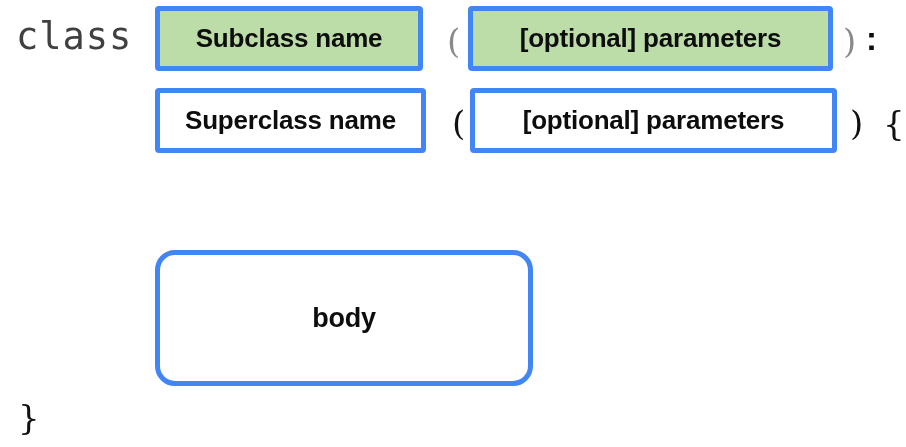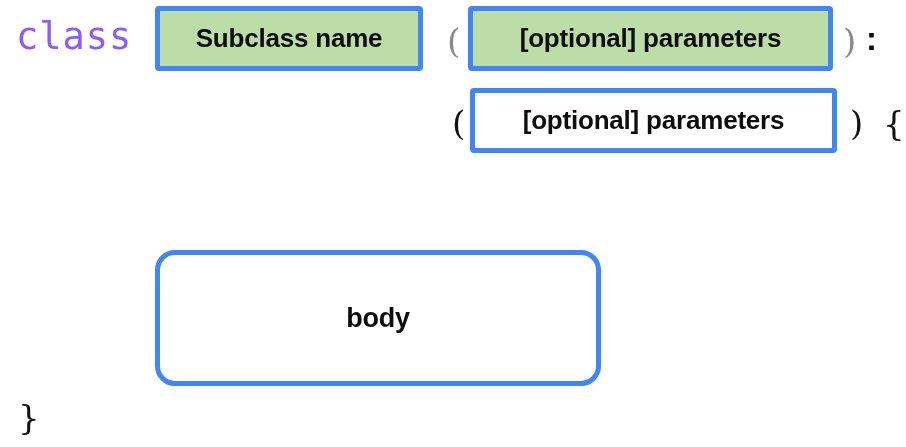--- a/index.html
+++ b/index.html
@@ -17,21 +17,21 @@
   }
 
   
   .kw-class {
     position: absolute;
     left: 16px;
     top: 13px;
     font-family: "DejaVu Sans Mono", "Liberation Mono", monospace;
     font-size: 37px;
     letter-spacing: 1px;
-    color: #8b5cf6;
+    color: #404040;
     line-height: 48px;
     white-space: pre;
   }
 
   
   .slot {
     position: absolute;
     box-sizing: border-box;
     border: 5px solid #4285f4;
     border-radius: 4px;
@@ -50,21 +50,21 @@
   }
 
   .slot-subclass   { left: 155px; top: 6px;   width: 268px; height: 65px; }
   .slot-subparams  { left: 468px; top: 6px;   width: 365px; height: 65px; }
   .slot-superclass { left: 155px; top: 88px;  width: 271px; height: 65px; }
   .slot-superparams{ left: 470px; top: 88px;  width: 367px; height: 65px; }
 
   .slot-body {
     left: 155px;
     top: 250px;
-    width: 446px;
+    width: 378px;
     height: 136px;
     border-radius: 20px;
     font-size: 27px;
   }
 
   
   .punc {
     position: absolute;
     font-family: "DejaVu Serif", "Liberation Serif", serif;
     font-size: 34px;
@@ -105,20 +105,23 @@
   <div class="punc dim punc-paren-open-1">(</div>
 
   <div class="slot filled slot-subparams">
     <span>[optional] parameters</span>
   </div>
 
   <div class="punc dim punc-paren-close-1">)</div>
 
   <div class="punc heavy punc-colon">:</div>
 
+  <div class="slot slot-superclass">
+    <span>Superclass name</span>
+  </div>
 
   <div class="punc punc-paren-open-2">(</div>
 
   <div class="slot slot-superparams">
     <span>[optional] parameters</span>
   </div>
 
   <div class="punc punc-paren-close-2">)</div>
 
   <div class="punc punc-brace-open">{</div>

